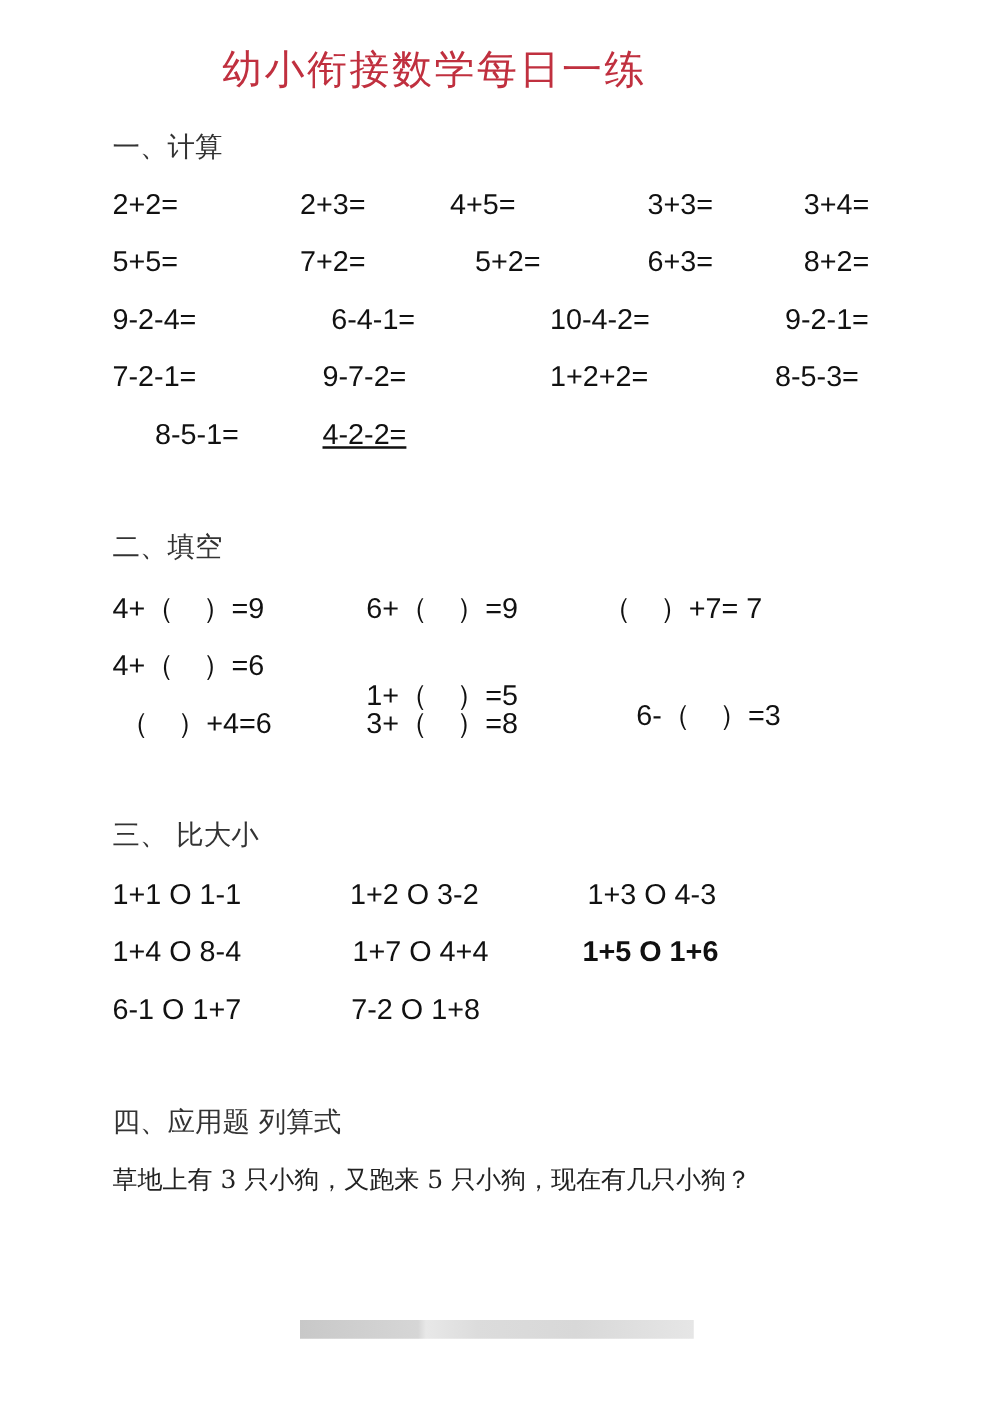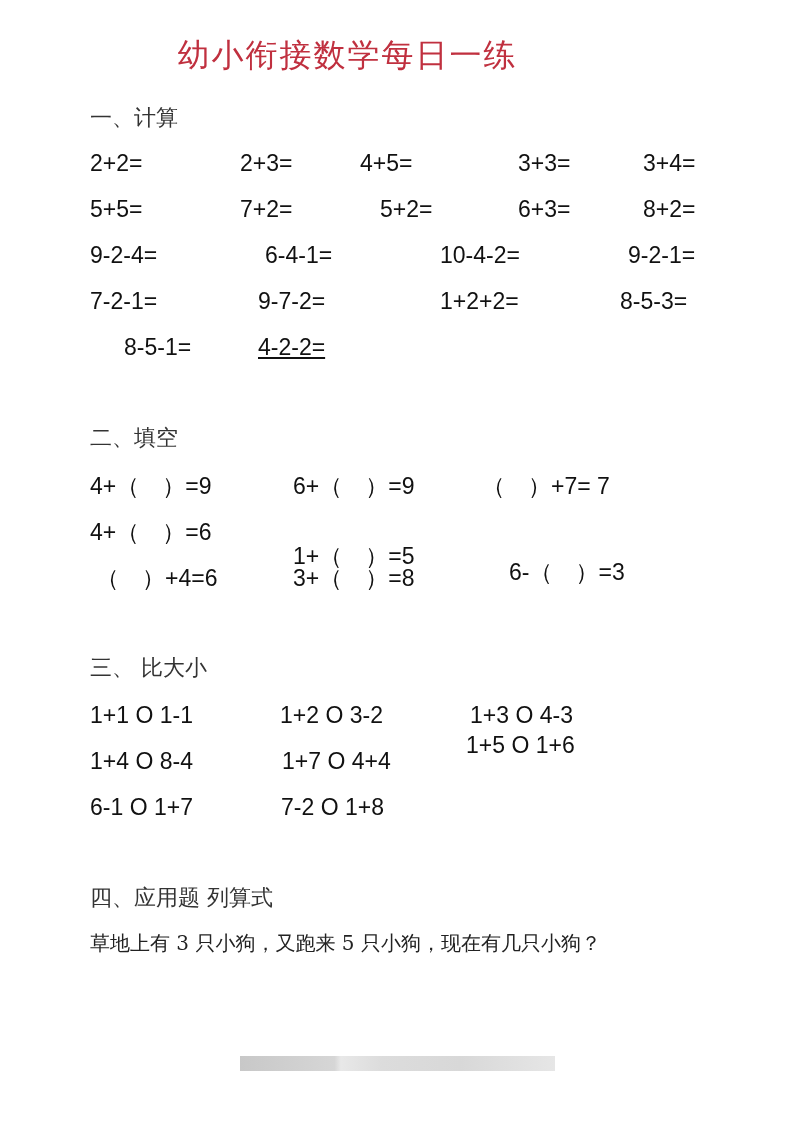--- a/index.html
+++ b/index.html
@@ -59,21 +59,21 @@
 <div class="prob" style="left:96px;top:563px;">（　）+4=6</div>
 <div class="prob" style="left:293px;top:563px;">3+（　）=8</div>
 
 <div class="sec-head" style="top:653px;">三、 比大小</div>
 <div class="prob" style="left:90px;top:702px;">1+1 O 1-1</div>
 <div class="prob" style="left:280px;top:702px;">1+2 O 3-2</div>
 <div class="prob" style="left:470px;top:702px;">1+3 O 4-3</div>
 
 <div class="prob" style="left:90px;top:748px;">1+4 O 8-4</div>
 <div class="prob" style="left:282px;top:748px;">1+7 O 4+4</div>
-<div class="prob" style="left:466px;top:732px;">1+5 O 1+6</div>
+<div class="prob" style="left:466px;top:748px;font-weight:bold;">1+5 O 1+6</div>
 
 <div class="prob" style="left:90px;top:794px;">6-1 O 1+7</div>
 <div class="prob" style="left:281px;top:794px;">7-2 O 1+8</div>
 
 <div class="sec-head" style="top:883px;">四、应用题 列算式</div>
 <div class="story">草地上有 3 只小狗，又跑来 5 只小狗，现在有几只小狗？</div>
 
 <div class="blurbar"></div>
 
 </body></html>

